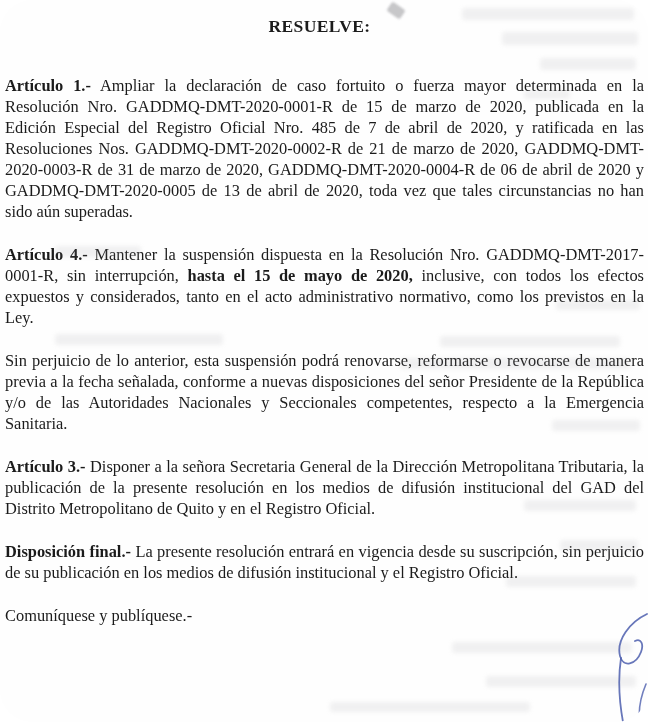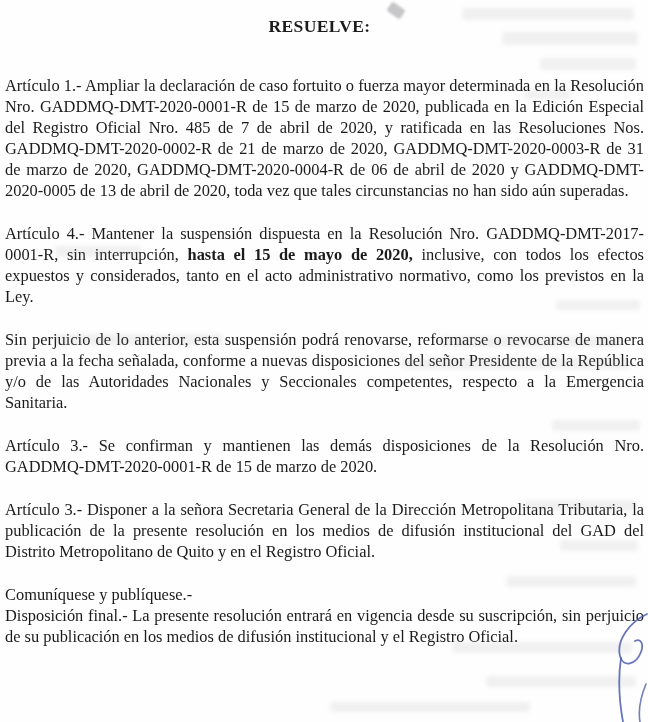--- a/index.html
+++ b/index.html
@@ -12,34 +12,35 @@
     width: 648px;
     height: 722px;
     box-sizing: border-box;
     padding: 16px 4px 0 5px;
     background: #fefefe;
     font-family: "Liberation Serif", "DejaVu Serif", serif;
     font-size: 16.4px;
     line-height: 21px;
     color: #1b1b1b;
     overflow: hidden;
+    border-radius: 32px;
   }
   .doc-title {
     margin: 0 10px 38px 0;
     text-align: center;
     font-size: 17.5px;
     font-weight: bold;
     letter-spacing: 0.4px;
   }
   p.para {
     margin: 0 0 22px 0;
     text-align: justify;
     text-justify: inter-word;
   }
-  p.para .label { font-weight: normal; }
+  p.para .label { font-weight: bold; }
   p.para .bold-inline { font-weight: bold; }
   p.closing { margin: 0; text-align: left; }
 
   
   .ghost {
     position: absolute;
     background: rgba(150, 150, 155, 0.13);
     border-radius: 3px;
     filter: blur(2px);
     pointer-events: none;
@@ -95,37 +96,33 @@
     <span class="label">Artículo 4.-</span>
     <span>Mantener la suspensión dispuesta en la Resolución Nro. GADDMQ-DMT-2017-0001-R, sin interrupción,</span>
     <span class="bold-inline">hasta el 15 de mayo de 2020,</span>
     <span>inclusive, con todos los efectos expuestos y considerados, tanto en el acto administrativo normativo, como los previstos en la Ley.</span>
   </p>
 
   <p class="para">
     <span>Sin perjuicio de lo anterior, esta suspensión podrá renovarse, reformarse o revocarse de manera previa a la fecha señalada, conforme a nuevas disposiciones del señor Presidente de la República y/o de las Autoridades Nacionales y Seccionales competentes, respecto a la Emergencia Sanitaria.</span>
   </p>
 
-  <p class="para">
-    <span class="label">Artículo 3.-</span>
-    <span>Se confirman y mantienen las demás disposiciones de la Resolución Nro. GADDMQ-DMT-2020-0001-R de 15 de marzo de 2020.</span>
-  </p>
 
   <p class="para">
     <span class="label">Artículo 3.-</span>
     <span>Disponer a la señora Secretaria General de la Dirección Metropolitana Tributaria, la publicación de la presente resolución en los medios de difusión institucional del GAD del Distrito Metropolitano de Quito y en el Registro Oficial.</span>
   </p>
 
-  <p class="para closing">
-    <span>Comuníquese y publíquese.-</span>
-  </p>
-
   <p class="para">
     <span class="label">Disposición final.-</span>
     <span>La presente resolución entrará en vigencia desde su suscripción, sin perjuicio de su publicación en los medios de difusión institucional y el Registro Oficial.</span>
+  </p>
+
+  <p class="para closing">
+    <span>Comuníquese y publíquese.-</span>
   </p>
 
   <svg class="signature-svg" viewBox="0 0 42 114" xmlns="http://www.w3.org/2000/svg">
     <path d="M 41 6 C 24 14 10 32 14 48 C 17 60 30 57 35 44 C 38 36 35 30 29 33" fill="none" stroke="#4d5fae" stroke-width="1.8" stroke-linecap="round" opacity="0.85"></path>
     <path d="M 15 50 C 12 70 13 92 17 114" fill="none" stroke="#4d5fae" stroke-width="1.8" stroke-linecap="round" opacity="0.85"></path>
     <path d="M 40 76 C 35 88 32 102 34 114" fill="none" stroke="#4d5fae" stroke-width="1.6" stroke-linecap="round" opacity="0.8"></path>
   </svg>
 
 </div>
 

